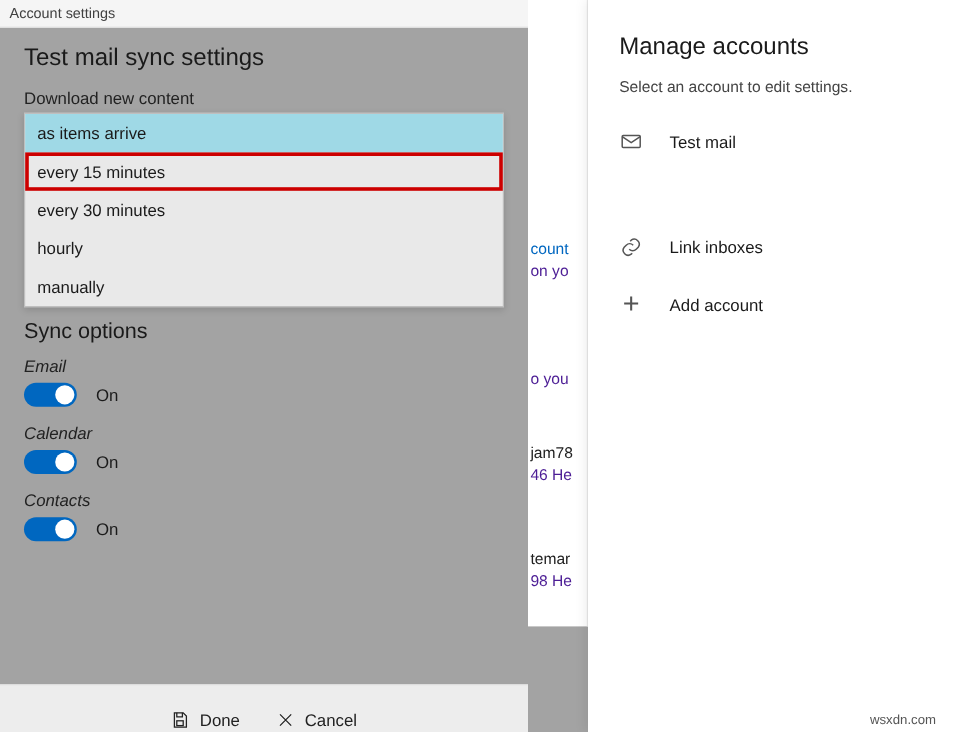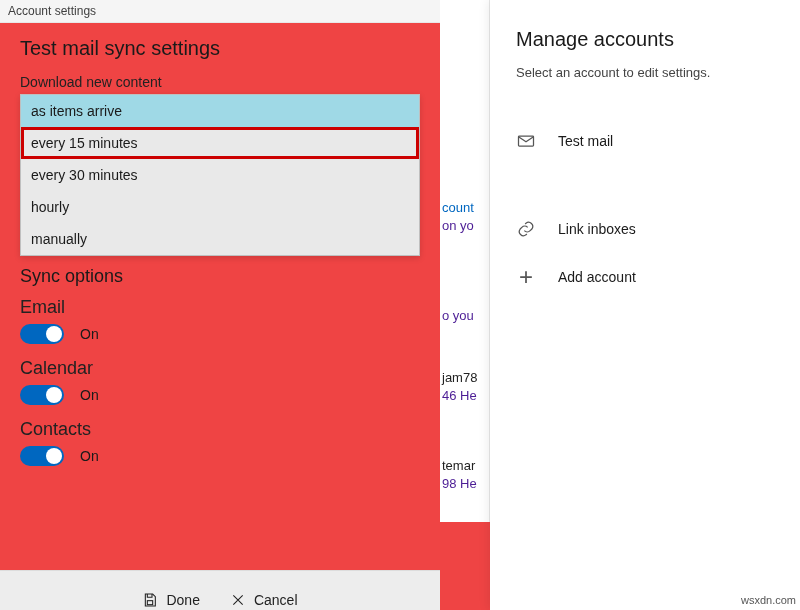--- a/index.html
+++ b/index.html
@@ -13,21 +13,21 @@
     position: relative;
     overflow: hidden;
   }
 
   
   .left-panel {
     position: absolute;
     left: 0; top: 0;
     width: 516px;
     height: 610px;
-    background: #ef4444;
+    background: #a3a3a3;
     border-right: 1px solid #e8e8e8;
     border-radius: 13px;
   }
   .left-header {
     padding: 4px 8px;
     font-size: 12px;
     color: #404040;
     border-bottom: 1px solid #e8e8e8;
     background: #f5f5f5;
   }
@@ -64,21 +64,21 @@
     outline-offset: -3px;
   }
 
   .subhead {
     font-size: 18px;
     font-weight: 400;
     margin: 10px 0 6px;
   }
 
   .opt-group { margin: 10px 0 14px; }
-  .opt-label { font-size: 18px; color: #222; margin-bottom: 6px; }
+  .opt-label { font-size: 14px; color: #222; margin-bottom: 6px; font-style: italic; }
   .toggle-row { display: flex; align-items: center; gap: 16px; }
   .toggle {
     width: 44px; height: 20px;
     border-radius: 10px;
     background: #0067c0;
     position: relative;
   }
   .toggle::after {
     content: '';
     position: absolute;
@@ -140,21 +140,21 @@
     padding: 28px 26px;
   }
   .right-title {
     font-size: 20px;
     font-weight: 400;
     margin-bottom: 14px;
   }
   .right-sub {
     font-size: 13px;
     color: #444;
-    margin-bottom: 37px;
+    margin-bottom: 14px;
   }
   .acct-row {
     display: flex;
     align-items: center;
     gap: 22px;
     padding: 14px 0;
     cursor: pointer;
     font-size: 14px;
   }
   .acct-row svg, .acct-row .plus {
@@ -164,21 +164,21 @@
   }
   .plus {
     font-size: 24px;
     line-height: 20px;
     text-align: center;
     font-weight: 300;
   }
 
   .watermark {
     position: absolute;
-    bottom: 4px; right: 4px;
+    bottom: 4px; right: 20px;
     font-size: 11px;
     color: #555;
     font-family: sans-serif;
   }
 </style>
 </head>
 <body>
 
 <div class="left-panel">
   <div class="left-header">Account settings</div>

